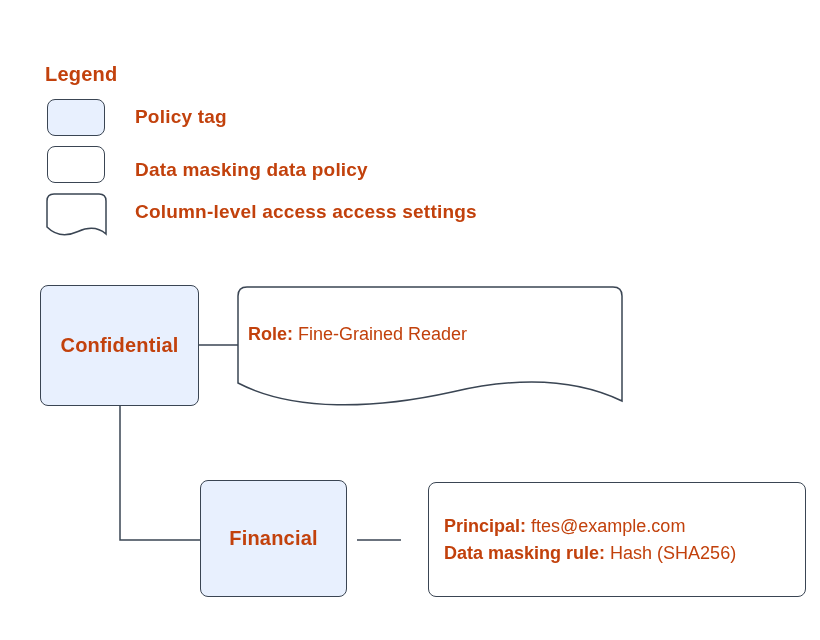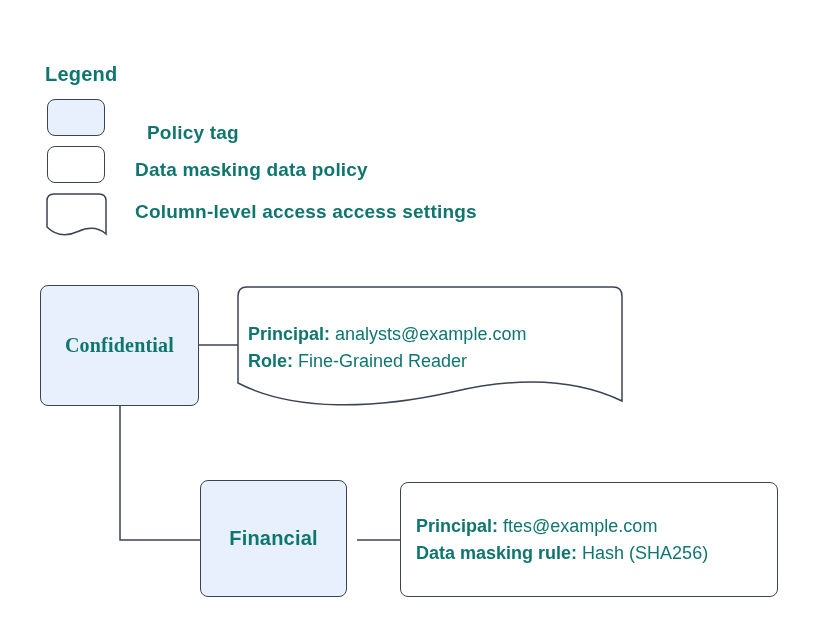--- a/index.html
+++ b/index.html
@@ -7,21 +7,21 @@
     padding: 0;
     background: #ffffff;
     font-family: "Liberation Sans", sans-serif;
   }
   #canvas {
     position: relative;
     width: 820px;
     height: 640px;
     background: #ffffff;
     overflow: hidden;
-    color: #0f766e;
+    color: #c2410c;
   }
   .abs { position: absolute; }
 
   
   .legend-title {
     left: 45px;
     top: 63px;
     font-size: 20px;
     font-weight: bold;
     letter-spacing: 0.2px;
@@ -60,20 +60,21 @@
   .policy-box {
     border: 1.5px solid #3a4553;
     border-radius: 8px;
     background: #ffffff;
     box-sizing: border-box;
     display: flex;
     flex-direction: column;
     justify-content: center;
     padding-left: 15px;
     z-index: 2;
+    margin-left: 28px;
   }
   .doc-lines {
     z-index: 2;
   }
   .line {
     font-size: 18px;
     line-height: 27px;
     white-space: nowrap;
   }
   .line .lbl { font-weight: bold; }
@@ -96,46 +97,42 @@
   }
 </style>
 </head>
 <body>
 
 <div id="canvas">
 
   <div class="abs legend-title">Legend</div>
 
   <div class="abs swatch blue" style="left:47px; top:99px;"></div>
-  <div class="abs legend-label" style="top:122px;margin-left:12px;">Policy tag</div>
+  <div class="abs legend-label" style="top:106px;">Policy tag</div>
 
   <div class="abs swatch" style="left:47px; top:146px;"></div>
   <div class="abs legend-label" style="top:159px;">Data masking data policy</div>
 
   <svg class="abs" style="left:46px; top:193px;" width="64" height="50" viewBox="0 0 64 50">
     <path class="shape" d="M 1 34 L 1 8 Q 1 1 8 1 L 53 1 Q 60 1 60 8 L 60 41 C 52 34 42 34 32 38.5 C 22 43 11 44 1 34 Z"></path>
   </svg>
   <div class="abs legend-label" style="top:201px;">Column-level access access settings</div>
 
   <svg class="overlay" width="820" height="640" viewBox="0 0 820 640">
     <line class="connector" x1="199" y1="345" x2="239" y2="345"></line>
     <polyline class="connector" points="120,406 120,540 201,540"></polyline>
     <line class="connector" x1="357" y1="540" x2="401" y2="540"></line>
     <path class="shape" d="M 238 383 L 238 296 Q 238 287 247 287 L 613 287 Q 622 287 622 296 L 622 401 C 572 377 512 378 452 392 C 375 409 294 412 238 383 Z"></path>
   </svg>
 
-  <div class="abs node" style="left:40px; top:285px; width:159px; height:121px;font-family:Liberation Serif, serif;">
+  <div class="abs node" style="left:40px; top:285px; width:159px; height:121px;">
     <span>Confidential</span>
   </div>
 
   <div class="abs doc-lines" style="left:248px; top:321px;">
-    <div class="line">
-      <span class="lbl">Principal:</span>
-      <span>analysts@example.com</span>
-    </div>
     <div class="line">
       <span class="lbl">Role:</span>
       <span>Fine-Grained Reader</span>
     </div>
   </div>
 
   <div class="abs node" style="left:200px; top:480px; width:147px; height:117px;">
     <span>Financial</span>
   </div>
 

